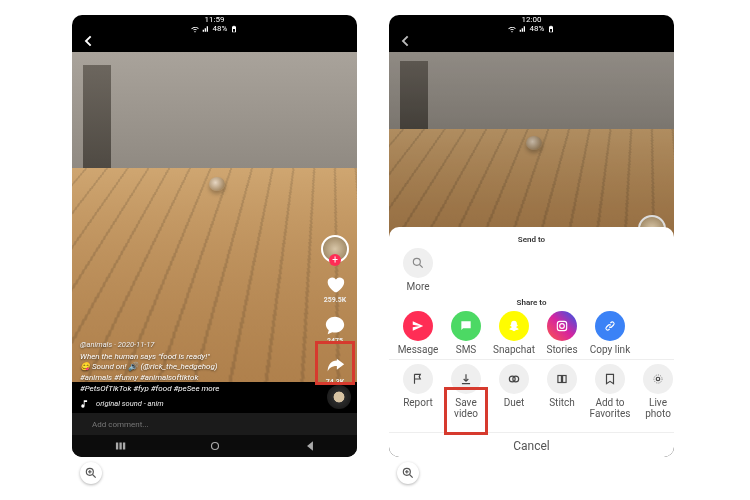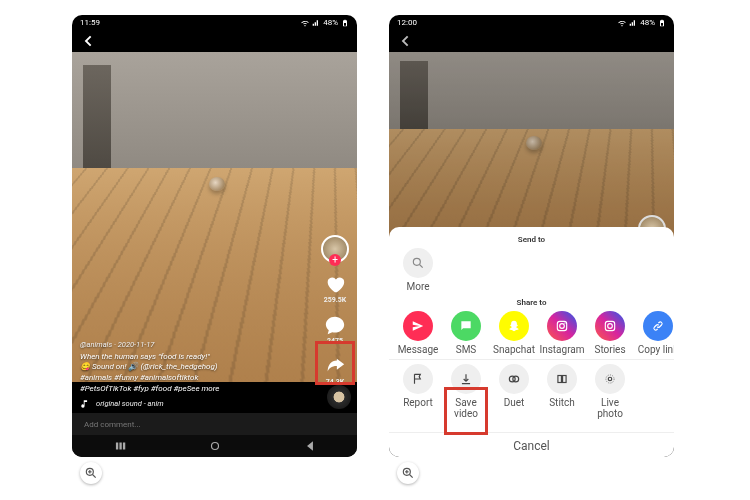--- a/index.html
+++ b/index.html
@@ -32,20 +32,21 @@
     position: absolute;
     top: 0; left: 0; right: 0;
     height: 15px;
     display: flex;
     justify-content: space-between;
     align-items: center;
     padding: 0 8px;
     font-size: 8px;
     color: #fff;
     z-index: 50;
+    flex-direction: column;
   }
   .statusbar .right { display: flex; gap: 3px; align-items: center; }
   .sicon { width: 8px; height: 8px; }
   
   .topbar {
     position: absolute;
     top: 15px; left: 0; right: 0;
     height: 22px;
     display: flex;
     align-items: center;
@@ -125,21 +126,21 @@
   .disc {
     position:absolute; right:6px; bottom:48px;
     width:24px; height:24px; border-radius:50%;
     background: radial-gradient(circle,#d7c3a3 30%, #2b2b2b 34%, #111 100%);
     z-index:40;
   }
   
   .comment-input {
     position:absolute; left:0; right:0; bottom:22px; height:22px;
     background:#1b1b1b; display:flex; align-items:center;
-    padding:0 12px; color:#777; font-size:8px;
+    padding:0 20px; color:#777; font-size:8px;
   }
   
   .navbar {
     position:absolute; left:0; right:0; bottom:0; height:22px;
     background:#0c0c0c; display:flex; justify-content:space-around; align-items:center;
   }
   .navbar svg { width:14px; height:14px; fill:#aaa; }
   
   .hl {
     position:absolute; border:3px solid #d63a2e; z-index:80;
@@ -353,30 +354,20 @@
                 <path fill="#fff" d="M12 3c3 0 5 2 5 5v2c1 0 2 1 1 2-1 1-2 1-2 2 1 2 4 2 4 3s-3 2-5 2c0 1-2 2-3 2s-3-1-3-2c-2 0-5-1-5-2s3-1 4-3c0-1-1-1-2-2-1-1 0-2 1-2V8c0-3 2-5 5-5z"></path>
               </svg>
             </div>
             <span class="lbl">Snapchat</span>
           </div>
           <div class="cell">
             <div class="circ" style="background:linear-gradient(45deg,#fd5949,#d6249f,#285AEB)">
               <svg width="14" height="14" viewBox="0 0 24 24">
                 <rect x="4" y="4" width="16" height="16" rx="4" fill="none" stroke="#fff" stroke-width="2"></rect>
                 <circle cx="12" cy="12" r="4" fill="none" stroke="#fff" stroke-width="2"></circle>
-                <circle cx="17" cy="7" r="1.2" fill="#fff"></circle>
-              </svg>
-            </div>
-            <span class="lbl">Instagram</span>
-          </div>
-          <div class="cell">
-            <div class="circ" style="background:linear-gradient(45deg,#fd5949,#d6249f,#285AEB)">
-              <svg width="14" height="14" viewBox="0 0 24 24">
-                <rect x="4" y="4" width="16" height="16" rx="4" fill="none" stroke="#fff" stroke-width="2"></rect>
-                <circle cx="12" cy="12" r="4" fill="none" stroke="#fff" stroke-width="2"></circle>
               </svg>
             </div>
             <span class="lbl">Stories</span>
           </div>
           <div class="cell">
             <div class="circ" style="background:#3b82f6">
               <svg width="14" height="14" viewBox="0 0 24 24">
                 <path fill="#fff" d="M10 14a4 4 0 005.7 0l3-3a4 4 0 10-5.7-5.7l-1 1 1.5 1.5 1-1a2 2 0 112.8 2.8l-3 3a2 2 0 01-2.8 0zM14 10a4 4 0 00-5.7 0l-3 3a4 4 0 105.7 5.7l1-1-1.5-1.5-1 1a2 2 0 11-2.8-2.8l3-3a2 2 0 012.8 0z"></path>
               </svg>
             </div>
@@ -411,20 +402,28 @@
             <span class="lbl">Duet</span>
           </div>
           <div class="cell">
             <div class="circ gray">
               <svg width="14" height="14" viewBox="0 0 24 24">
                 <rect x="5" y="6" width="6" height="12" fill="none" stroke="#444" stroke-width="2"></rect>
                 <rect x="13" y="6" width="6" height="12" fill="none" stroke="#444" stroke-width="2"></rect>
               </svg>
             </div>
             <span class="lbl">Stitch</span>
+          </div>
+          <div class="cell">
+            <div class="circ gray">
+              <svg width="14" height="14" viewBox="0 0 24 24">
+                <path fill="none" stroke="#444" stroke-width="2" d="M6 4h12v16l-6-4-6 4z"></path>
+              </svg>
+            </div>
+            <span class="lbl">Add to Favorites</span>
           </div>
           <div class="cell">
             <div class="circ gray">
               <svg width="14" height="14" viewBox="0 0 24 24">
                 <circle cx="12" cy="12" r="3" fill="none" stroke="#444" stroke-width="2"></circle>
                 <circle cx="12" cy="12" r="7" fill="none" stroke="#444" stroke-width="1" stroke-dasharray="2 2"></circle>
               </svg>
             </div>
             <span class="lbl">Live photo</span>
           </div>

